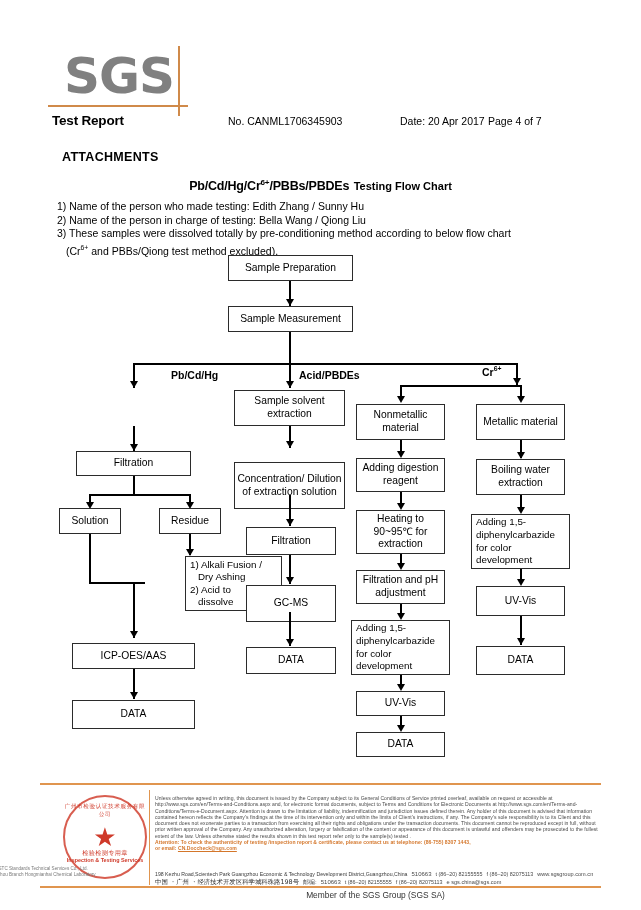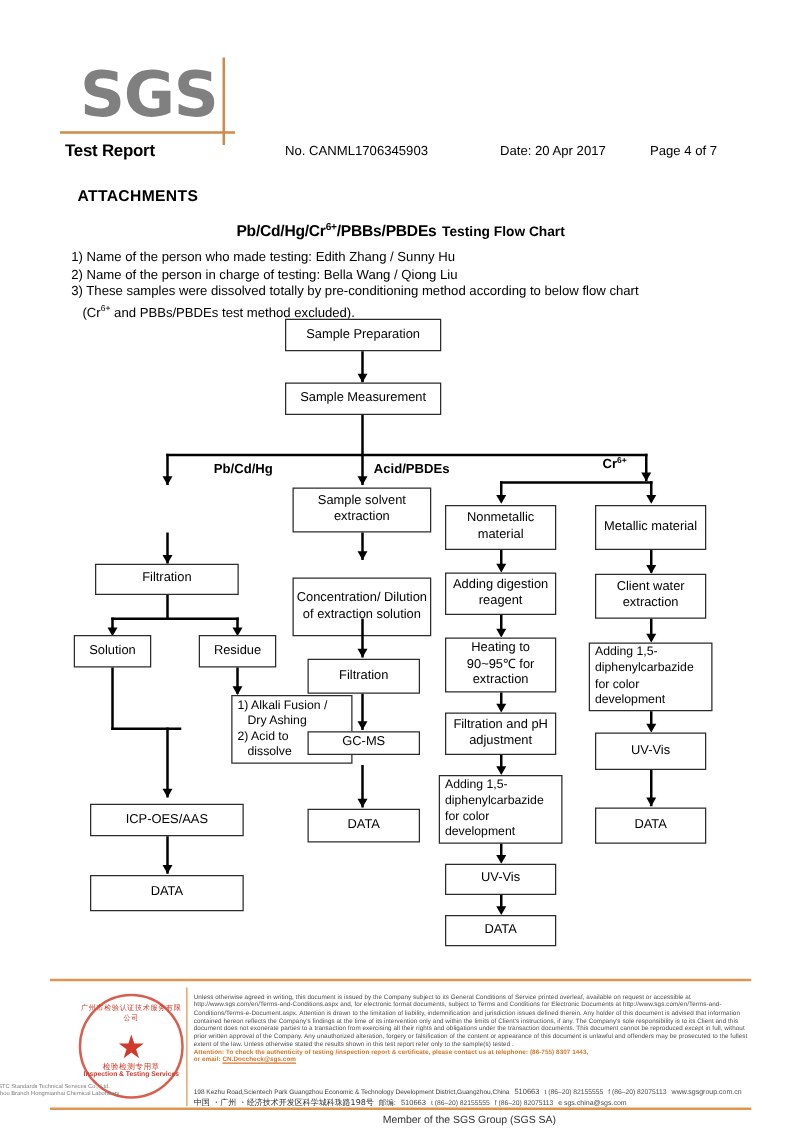--- a/index.html
+++ b/index.html
@@ -25,21 +25,21 @@
     line-height: 56px;
     position:absolute; left:6px; top:0px;
   }
   .logo-hline { position:absolute; left:-10px; top:57px; width:140px; height:1.5px; background:#d08a4a; }
   .logo-vline { position:absolute; left:120px; top:-2px; width:1.5px; height:70px; background:#d08a4a; }
 
   .report-head { position:absolute; left:0; top:113px; width:641px; height:22px; }
   .rh-title { position:absolute; left:52px; top:0; font-size:13.5px; font-weight:bold; letter-spacing:-0.2px;}
   .rh-no   { position:absolute; left:228px; top:2px; font-size:10.5px; }
   .rh-date { position:absolute; left:380px; top:2px; font-size:10.5px;padding-left:20px; }
-  .rh-page { position:absolute; left:520px; top:2px; font-size:10.5px; }
+  .rh-page { position:absolute; left:488px; top:2px; font-size:10.5px; }
 
   .attachments { position:absolute; left:62px; top:150px; font-size:12.5px; font-weight:bold; letter-spacing:0.3px;}
 
   .flow-title { position:absolute; left:0; top:176px; width:641px; text-align:center; }
   .flow-title .t1 { font-size:12.5px; font-weight:bold; letter-spacing:-0.2px; }
   .flow-title .t2 { font-size:11px; font-weight:bold; }
   sup { font-size:0.65em; vertical-align: super; }
 
   .intro { position:absolute; left:57px; top:200px; width:560px; font-size:10.5px; line-height:13.6px; }
   .intro div { white-space: nowrap; }
@@ -152,21 +152,21 @@
 
   <div class="flow-title">
     <span class="t1"><span>Pb/Cd/Hg/Cr</span><sup>6+</sup><span>/PBBs/PBDEs</span></span>
     <span class="t2">Testing Flow Chart</span>
   </div>
 
   <div class="intro">
     <div>1) Name of the person who made testing: Edith Zhang / Sunny Hu</div>
     <div>2) Name of the person in charge of testing: Bella Wang / Qiong Liu</div>
     <div>3) These samples were dissolved totally by pre-conditioning method according to below flow chart</div>
-    <div class="ind"><span>(Cr</span><sup>6+</sup><span> and PBBs/PBDEs test method excluded).</span></div>
+    <div class="ind"><span>(Cr</span><sup>6+</sup><span> and PBBs/Qiong test method excluded).</span></div>
   </div>
 
   <div class="flow">
 
     <div class="box" style="left:228px; top:255px; width:125px; height:26px;">Sample Preparation</div>
     <div class="ln vl" style="left:289px; top:281px; height:25px;"></div>
     <div class="arrow" style="left:285.5px; top:299px;"></div>
     <div class="box" style="left:228px; top:306px; width:125px; height:26px;">Sample Measurement</div>
 
     <div class="ln vl" style="left:289px; top:332px; height:33px;"></div>
@@ -231,21 +231,21 @@
     <div class="arrow" style="left:285.5px; top:441px;"></div>
 
     <div class="box" style="left:234px; top:448px; width:111px; height:47px;margin-top:14px;">Concentration/ Dilution of extraction solution</div>
     <div class="ln vl" style="left:289px; top:495px; height:31px;"></div>
     <div class="arrow" style="left:285.5px; top:519px;"></div>
 
     <div class="box" style="left:246px; top:527px; width:90px; height:28px;">Filtration</div>
     <div class="ln vl" style="left:289px; top:555px; height:29px;"></div>
     <div class="arrow" style="left:285.5px; top:577px;"></div>
 
-    <div class="box" style="left:246px; top:585px; width:90px; height:19px;">GC-MS</div>
+    <div class="box" style="left:246px; top:585px; width:90px; height:37px;">GC-MS</div>
     <div class="ln vl" style="left:289px; top:612px; height:34px;"></div>
     <div class="arrow" style="left:285.5px; top:639px;"></div>
 
     <div class="box" style="left:246px; top:647px; width:90px; height:27px;">DATA</div>
 
     <div class="box" style="left:356px; top:404px; width:89px; height:36px;">Nonmetallic material</div>
     <div class="ln vl" style="left:400px; top:440px; height:16px;"></div>
     <div class="arrow" style="left:396.5px; top:451px;"></div>
 
     <div class="box" style="left:356px; top:458px; width:89px; height:34px;">Adding digestion reagent</div>
@@ -274,21 +274,21 @@
     <div class="box" style="left:356px; top:691px; width:89px; height:25px;">UV-Vis</div>
     <div class="ln vl" style="left:400px; top:716px; height:14px;"></div>
     <div class="arrow" style="left:396.5px; top:725px;"></div>
 
     <div class="box" style="left:356px; top:732px; width:89px; height:25px;">DATA</div>
 
     <div class="box" style="left:476px; top:404px; width:89px; height:36px;">Metallic material</div>
     <div class="ln vl" style="left:520px; top:440px; height:18px;"></div>
     <div class="arrow" style="left:516.5px; top:452px;"></div>
 
-    <div class="box" style="left:476px; top:459px; width:89px; height:36px;">Client water extraction</div>
+    <div class="box" style="left:476px; top:459px; width:89px; height:36px;">Boiling water extraction</div>
     <div class="ln vl" style="left:520px; top:495px; height:17px;"></div>
     <div class="arrow" style="left:516.5px; top:507px;"></div>
 
     <div class="box left-align" style="left:471px; top:514px; width:99px; height:55px; font-size:9.8px; line-height:12.6px;">
       <div>
         <div>Adding 1,5-</div>
         <div>diphenylcarbazide</div>
         <div>for color</div>
         <div>development</div>
       </div>

